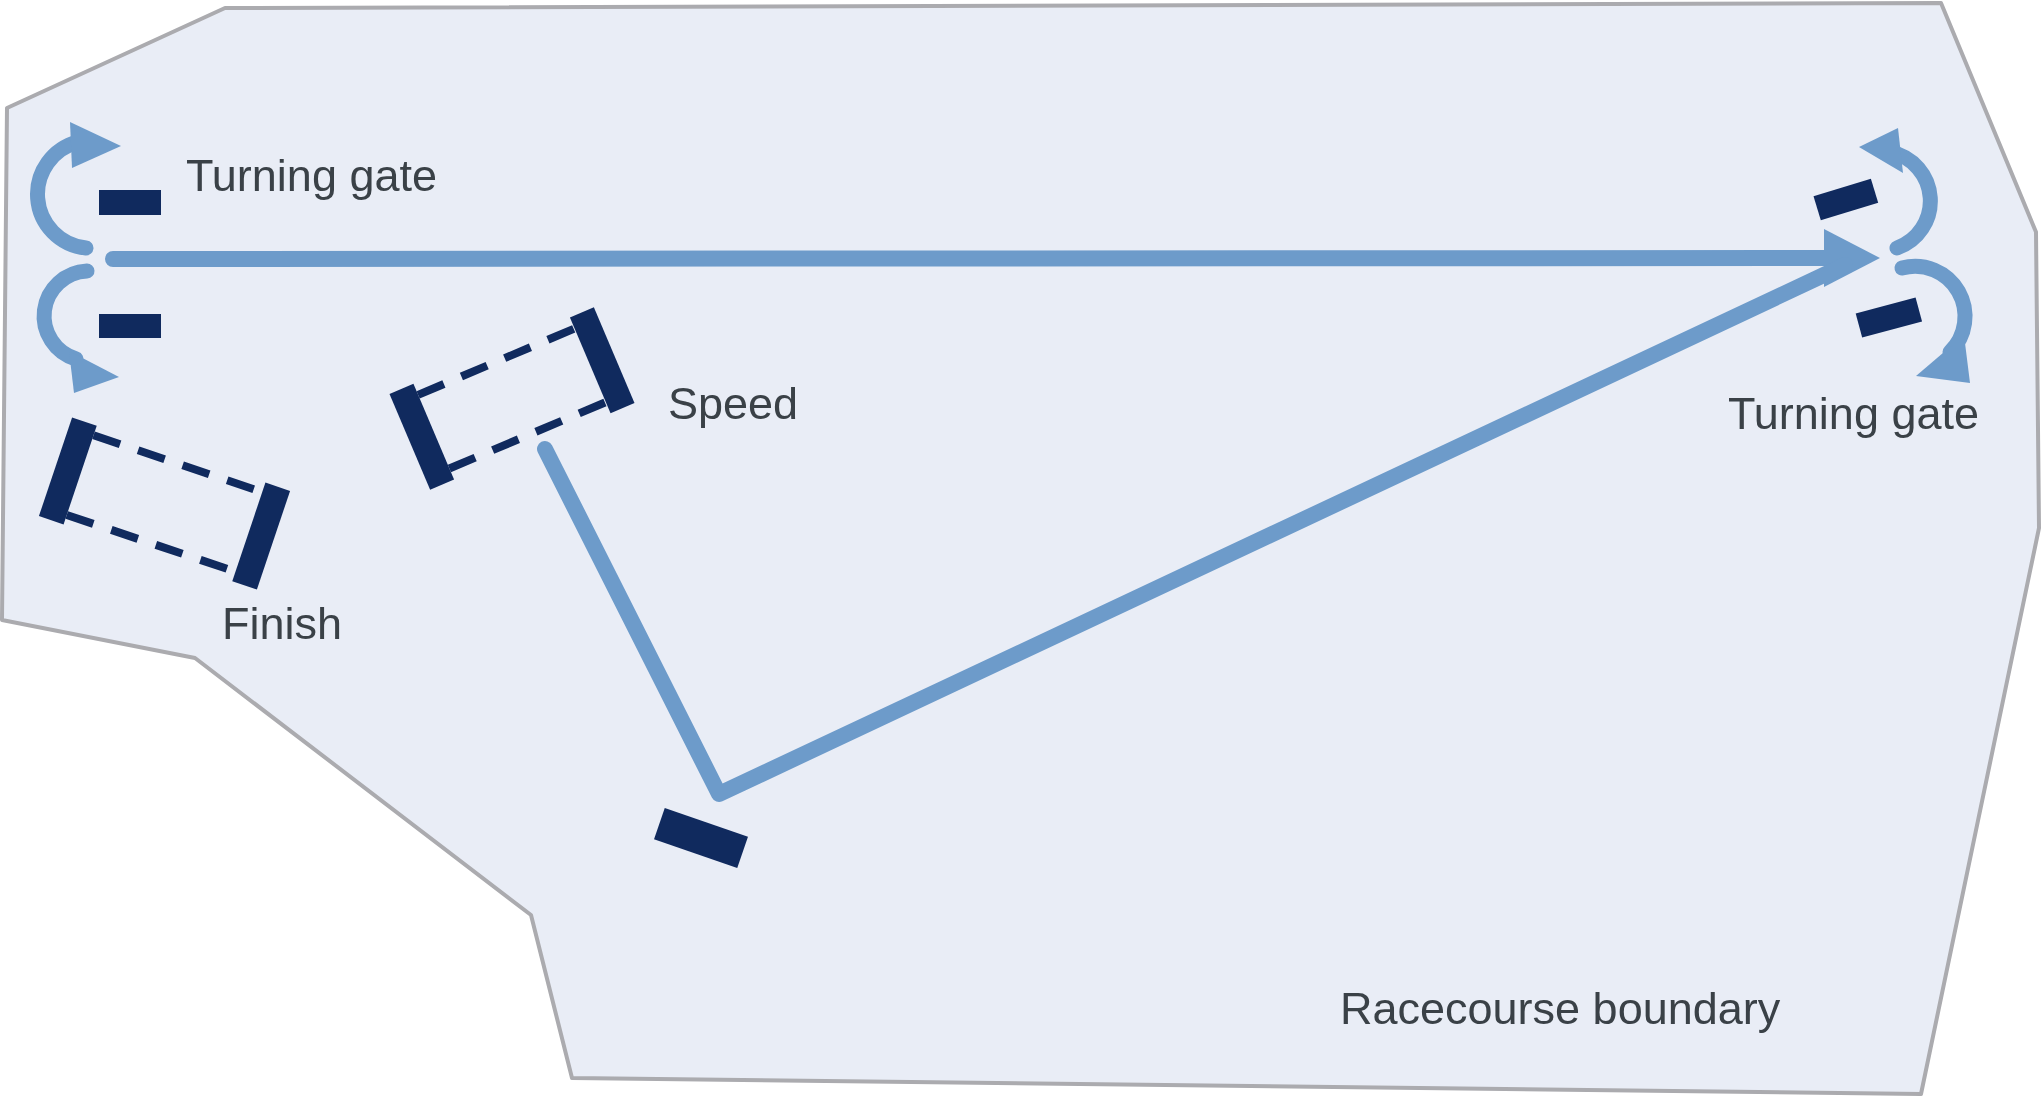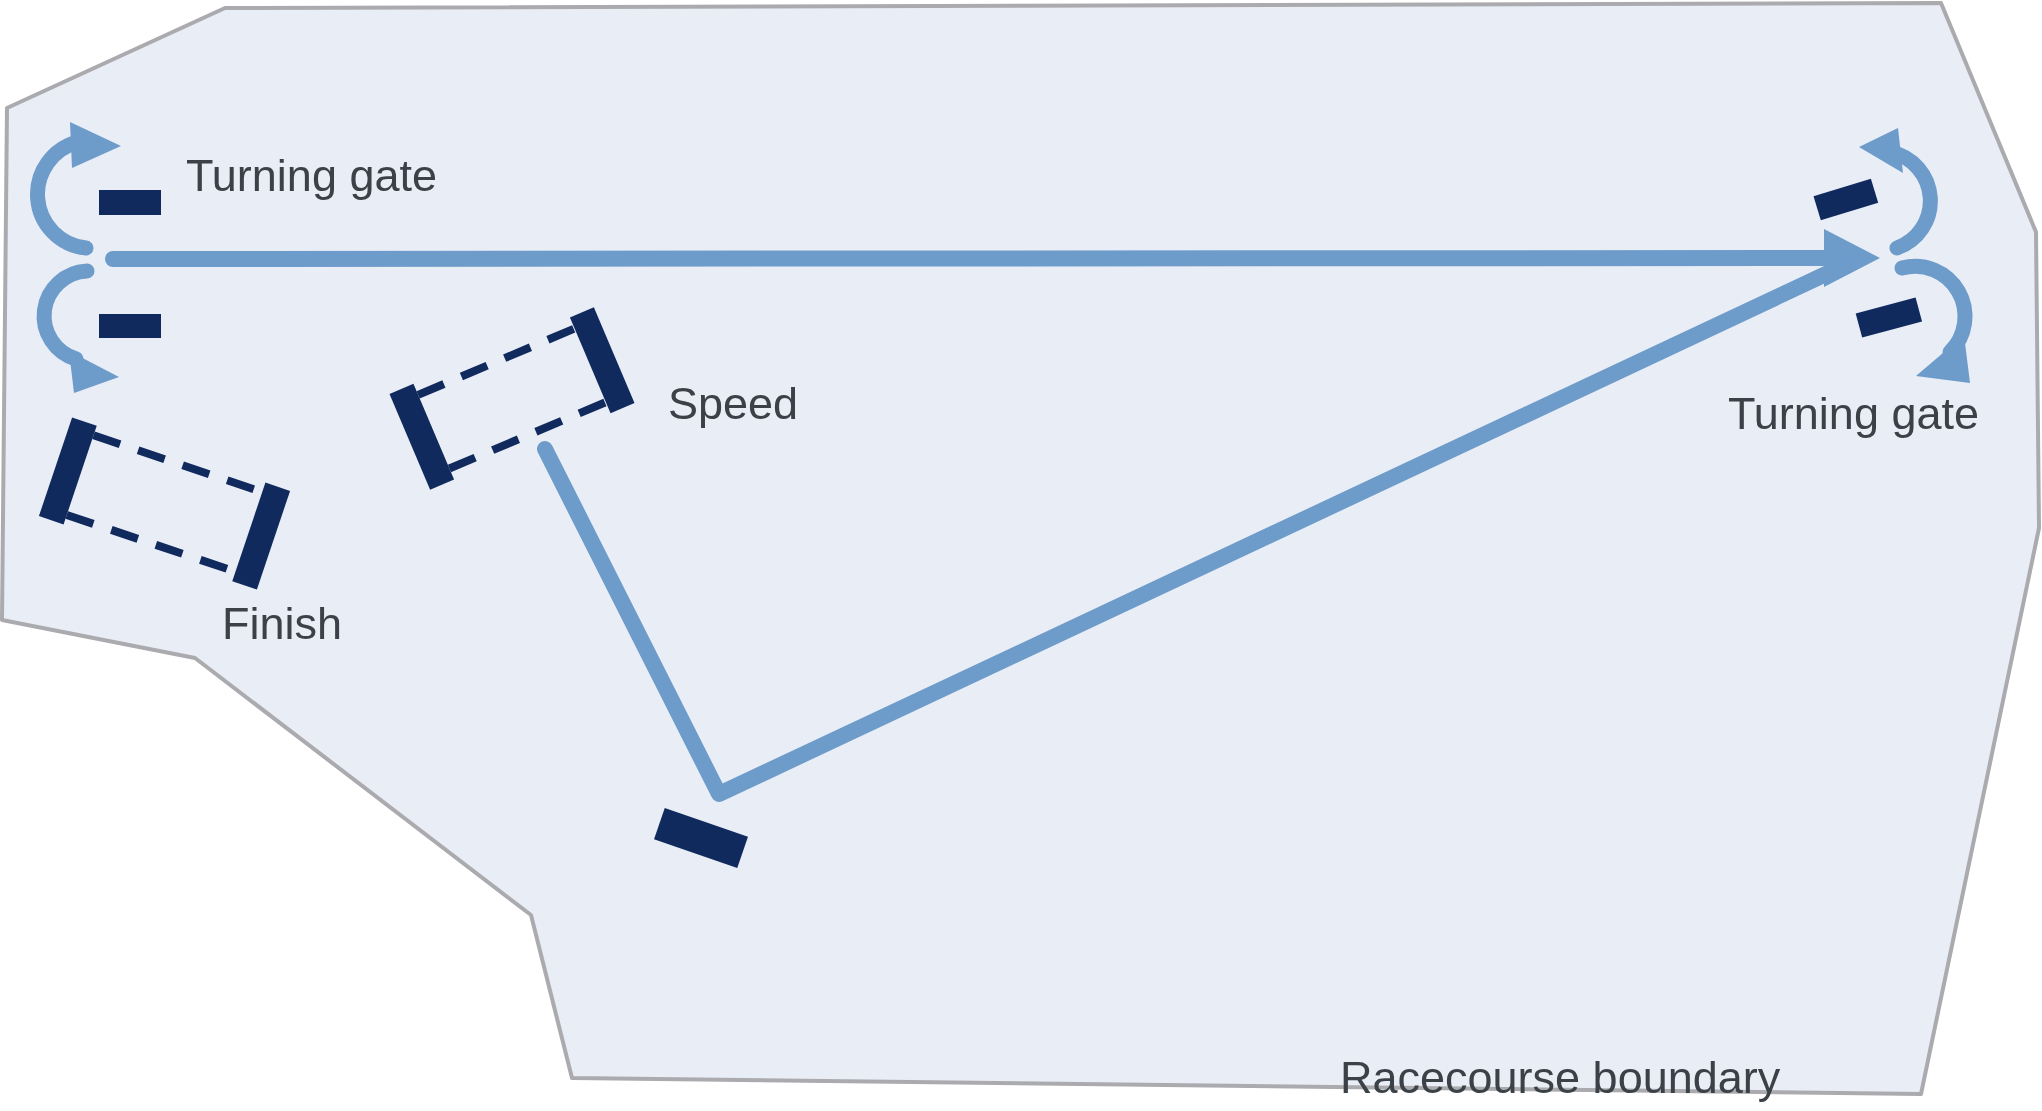--- a/index.html
+++ b/index.html
@@ -96,14 +96,14 @@
 
   <div class="label" style="left:186px;top:152px;">Turning gate</div>
 
   <div class="label" style="left:1728px;top:390px;">Turning gate</div>
 
   <div class="label" style="left:668px;top:380px;">Speed</div>
 
   <div class="label" style="left:222px;top:600px;text-align:right;">Finish</div>
 
 
-  <div class="label" style="left:1340px;top:1054px;text-align:center;">Racecourse boundary</div>
+  <div class="label" style="left:1340px;top:985px;text-align:center;">Racecourse boundary</div>
 </div>
 
 </body></html>

